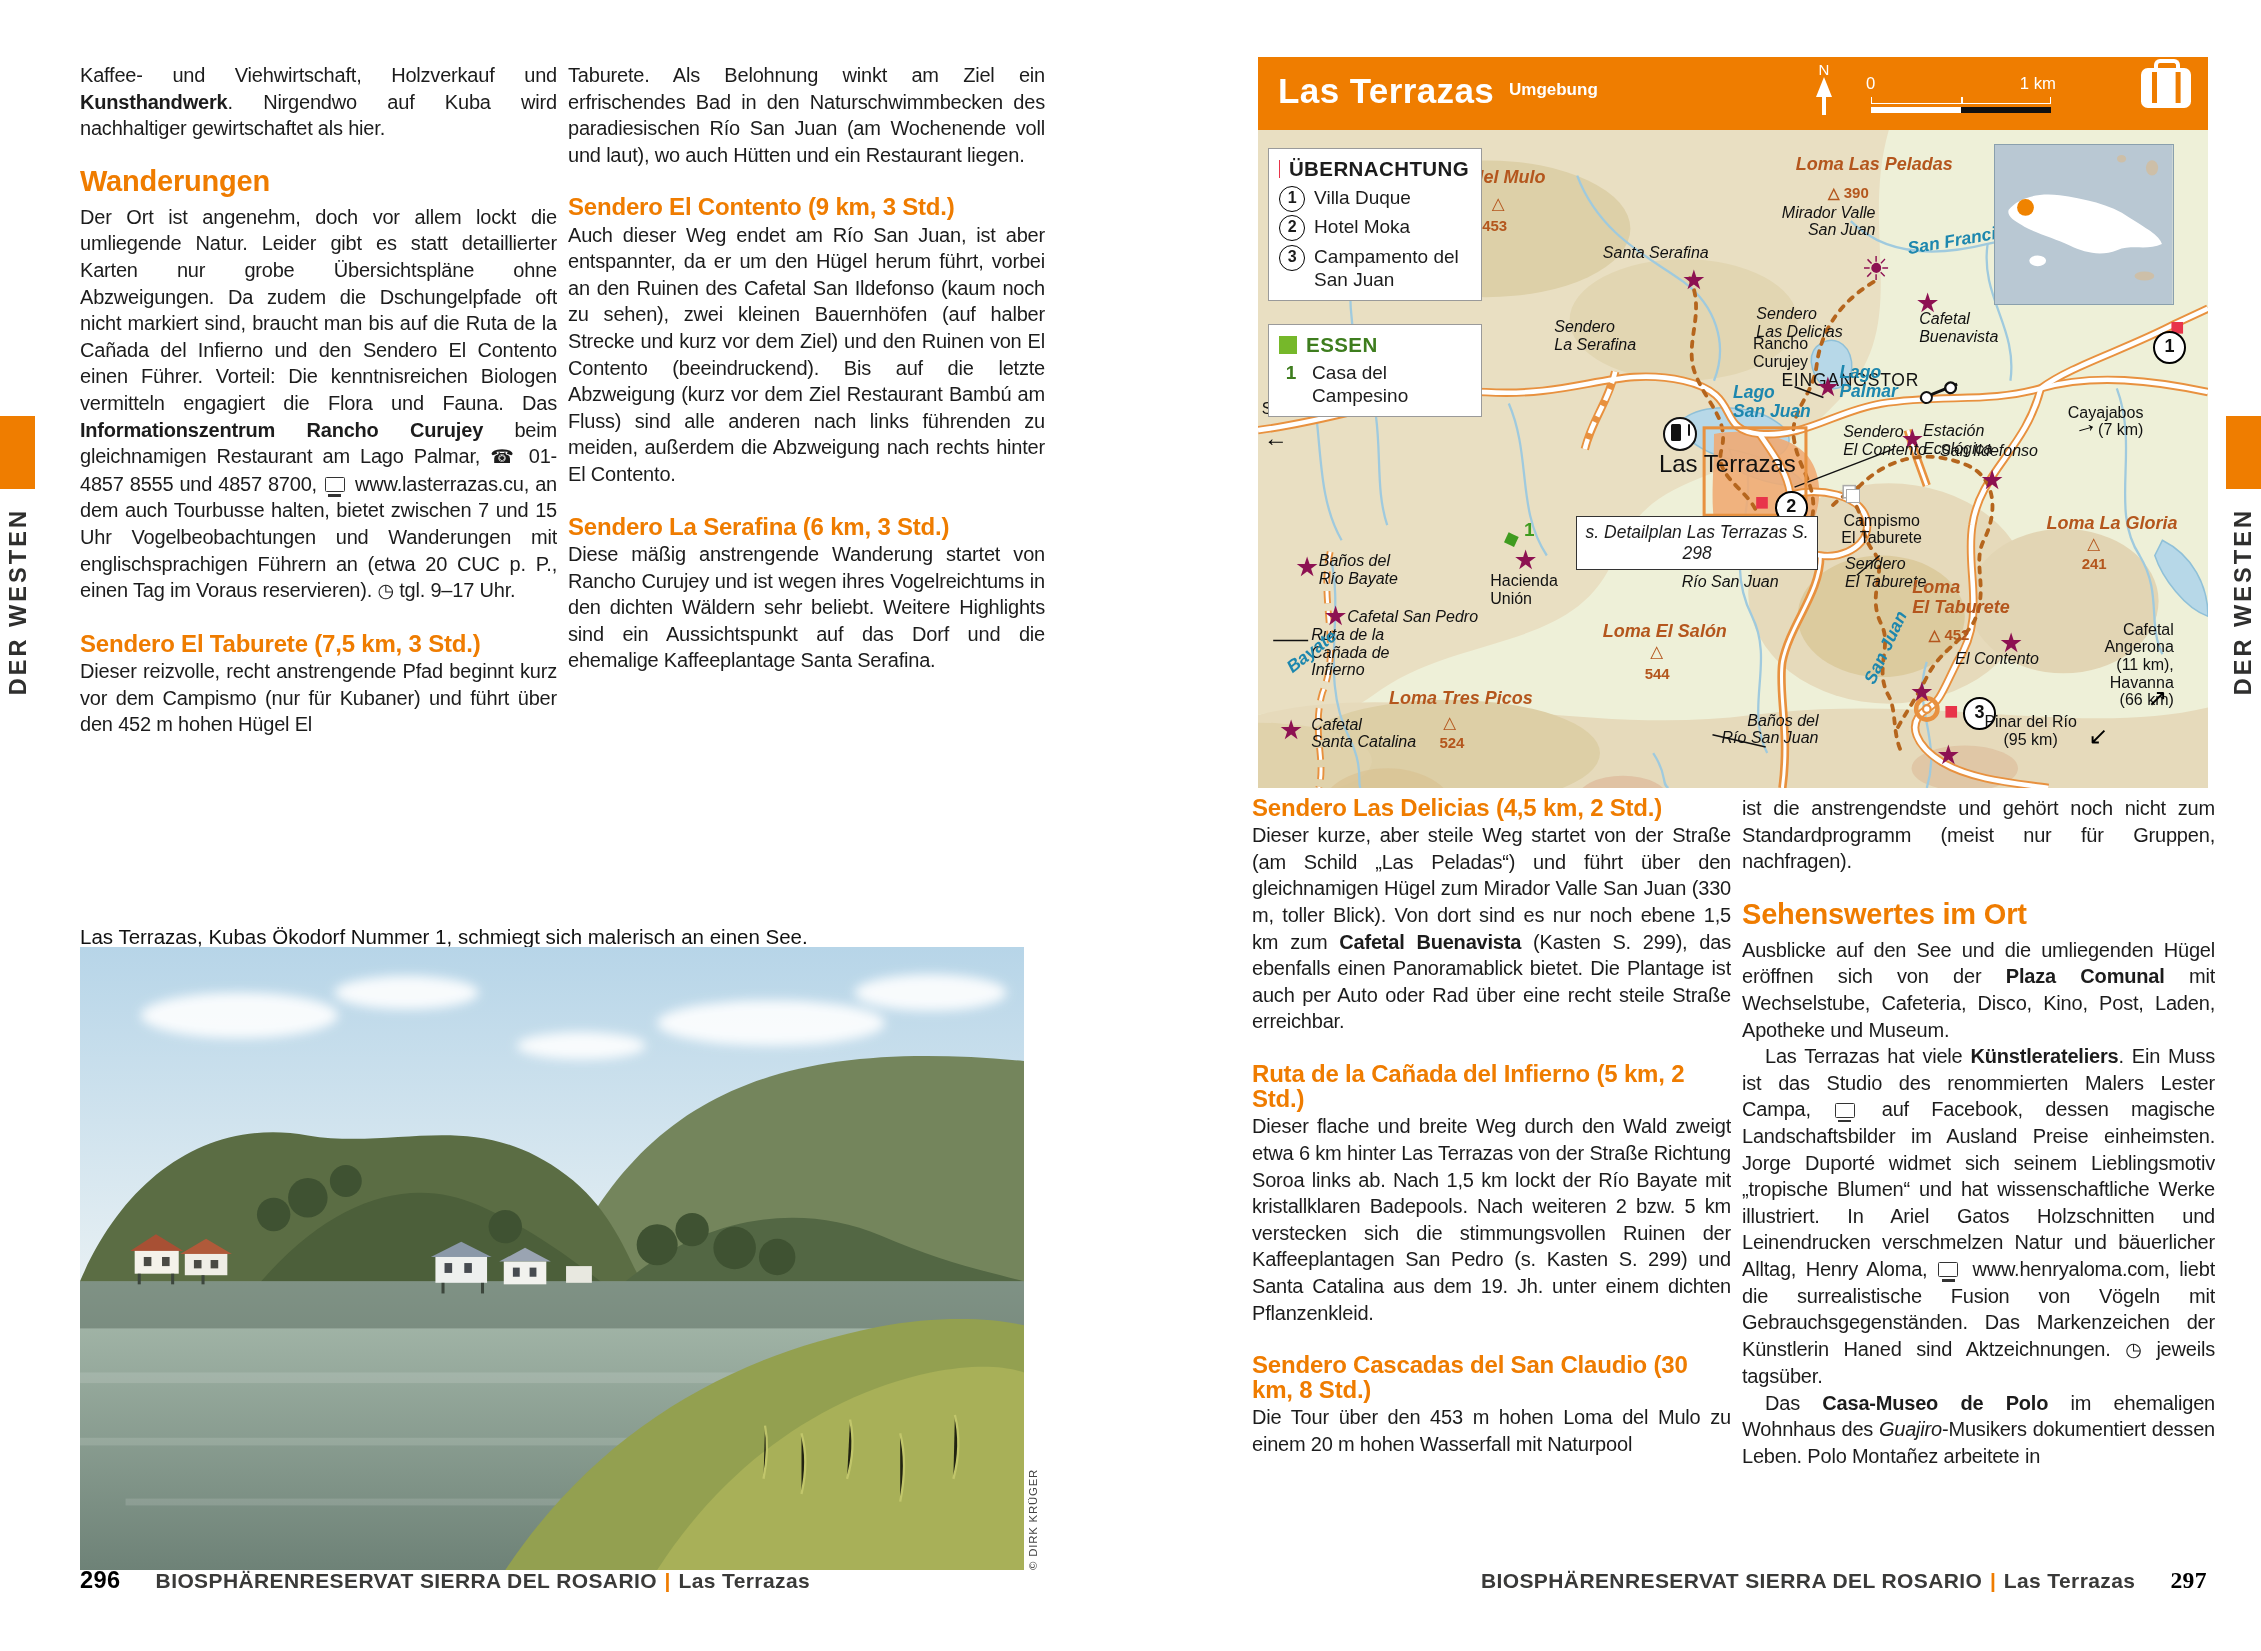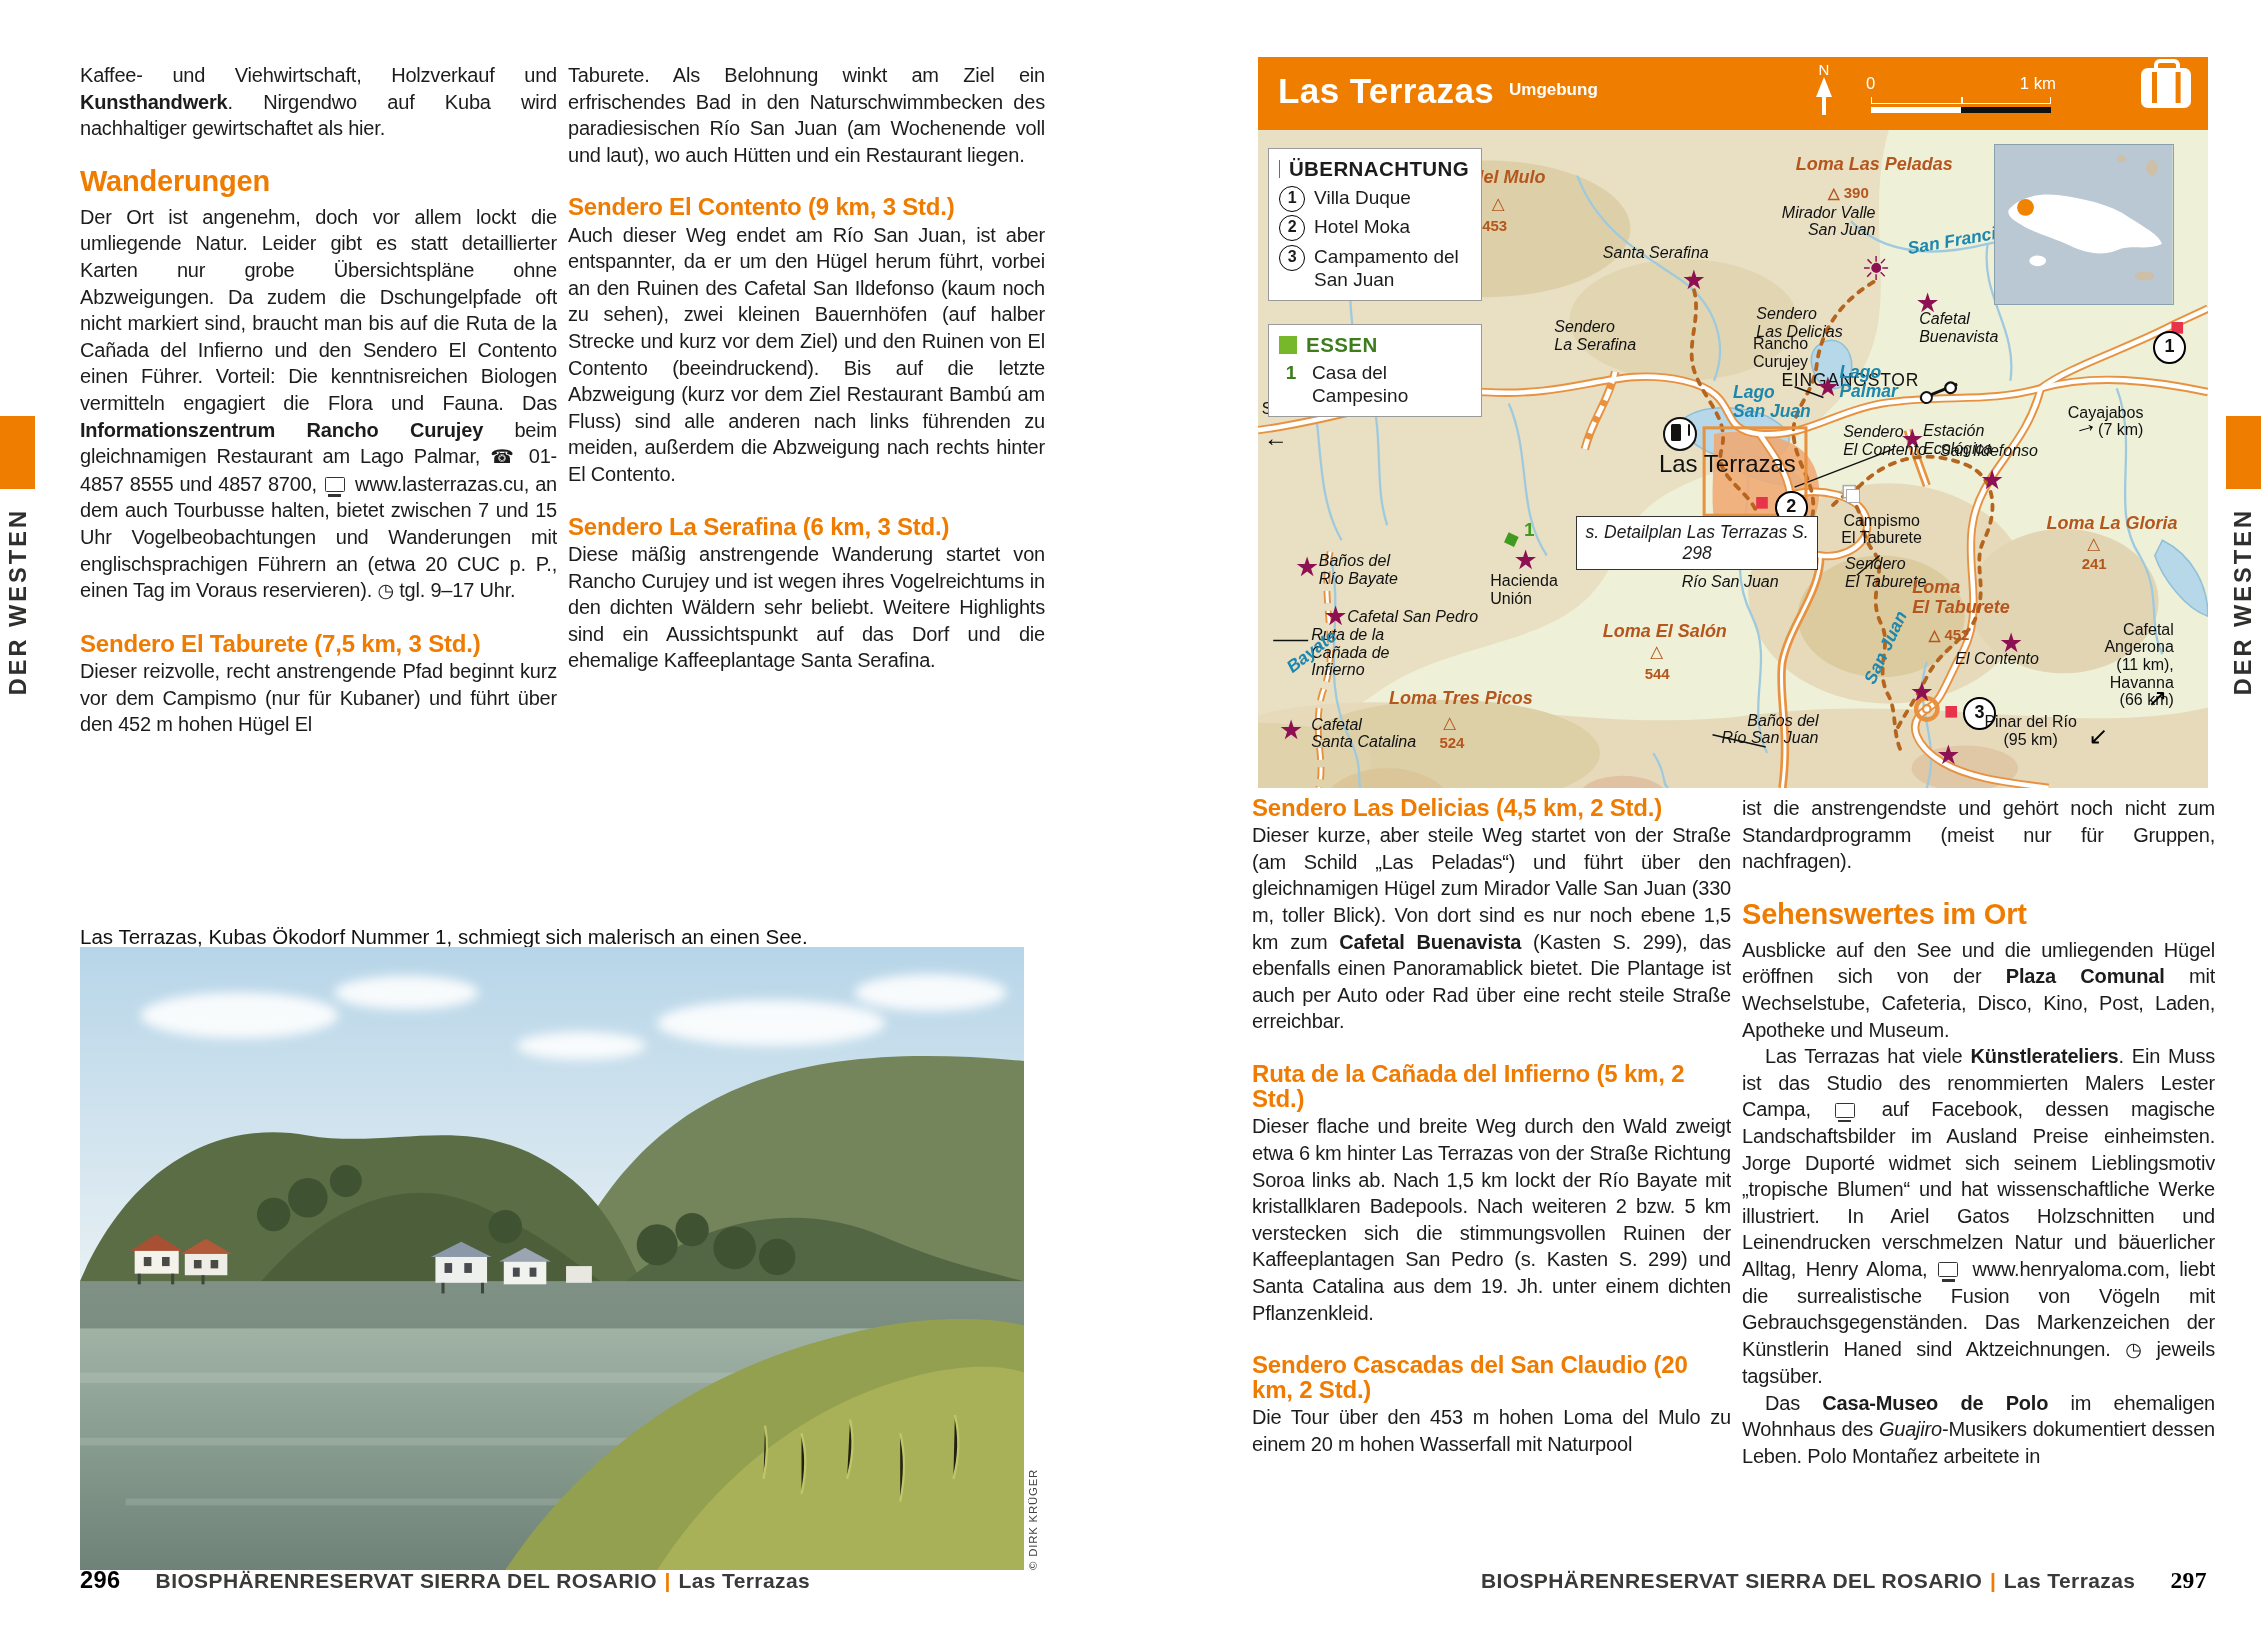--- a/index.html
+++ b/index.html
@@ -476,21 +476,21 @@
         <div class="gas"></div>
         <div class="gate"></div>
       </div>
     </div>
 
     <div class="col col-c">
       <div class="h-sub" style="margin-top:0">Sendero Las Delicias (4,5 km, 2 Std.)</div>
       <p><span>Dieser kurze, aber steile Weg startet von der Straße (am Schild „Las Peladas“) und führt über den gleichnamigen Hügel zum Mirador Valle San Juan (330 m, toller Blick). Von dort sind es nur noch ebene 1,5 km zum </span><b>Cafetal Buenavista</b><span> (Kasten S. 299), das ebenfalls einen Panoramablick bietet. Die Plantage ist auch per Auto oder Rad über eine recht steile Straße erreichbar.</span></p>
       <div class="h-sub">Ruta de la Cañada del Infierno (5 km, 2 Std.)</div>
       <p>Dieser flache und breite Weg durch den Wald zweigt etwa 6 km hinter Las Terrazas von der Straße Richtung Soroa links ab. Nach 1,5 km lockt der Río Bayate mit kristallklaren Badepools. Nach weiteren 2 bzw. 5 km verstecken sich die stimmungsvollen Ruinen der Kaffeeplantagen San Pedro (s. Kasten S. 299) und Santa Catalina aus dem 19. Jh. unter einem dichten Pflanzenkleid.</p>
-      <div class="h-sub">Sendero Cascadas del San Claudio (20 km, 2 Std.)</div>
+      <div class="h-sub">Sendero Cascadas del San Claudio (30 km, 8 Std.)</div>
       <p>Die Tour über den 453 m hohen Loma del Mulo zu einem 20 m hohen Wasserfall mit Naturpool</p>
     </div>
 
     <div class="col col-d">
       <p>ist die anstrengendste und gehört noch nicht zum Standardprogramm (meist nur für Gruppen, nachfragen).</p>
       <div class="h-big">Sehenswertes im Ort</div>
       <p><span>Ausblicke auf den See und die umliegenden Hügel eröffnen sich von der </span><b>Plaza Comunal</b><span> mit Wechselstube, Cafeteria, Disco, Kino, Post, Laden, Apotheke und Museum.</span></p>
       <p class="ind"><span>Las Terrazas hat viele </span><b>Künstlerateliers</b><span>. Ein Muss ist das Studio des renommierten Malers Lester Campa, </span><span class="pc"></span><span> auf Facebook, dessen magische Landschaftsbilder im Ausland Preise einheimsten. Jorge Duporté widmet sich seinem Lieblingsmotiv „tropische Blumen“ und hat wissenschaftliche Werke illustriert. In Ariel Gatos Holzschnitten und Leinendrucken verschmelzen Natur und bäuerlicher Alltag, Henry Aloma, </span><span class="pc"></span><span> www.henryaloma.com, liebt die surrealistische Fusion von Vögeln mit Gebrauchsgegenständen. Das Markenzeichen der Künstlerin Haned sind Aktzeichnungen. </span><span class="clk">◷</span><span> jeweils tagsüber.</span></p>
       <p class="ind"><span>Das </span><b>Casa-Museo de Polo</b><span> im ehemaligen Wohnhaus des </span><span class="it">Guajiro</span><span>-Musikers dokumentiert dessen Leben. Polo Montañez arbeitete in</span></p>
     </div>

